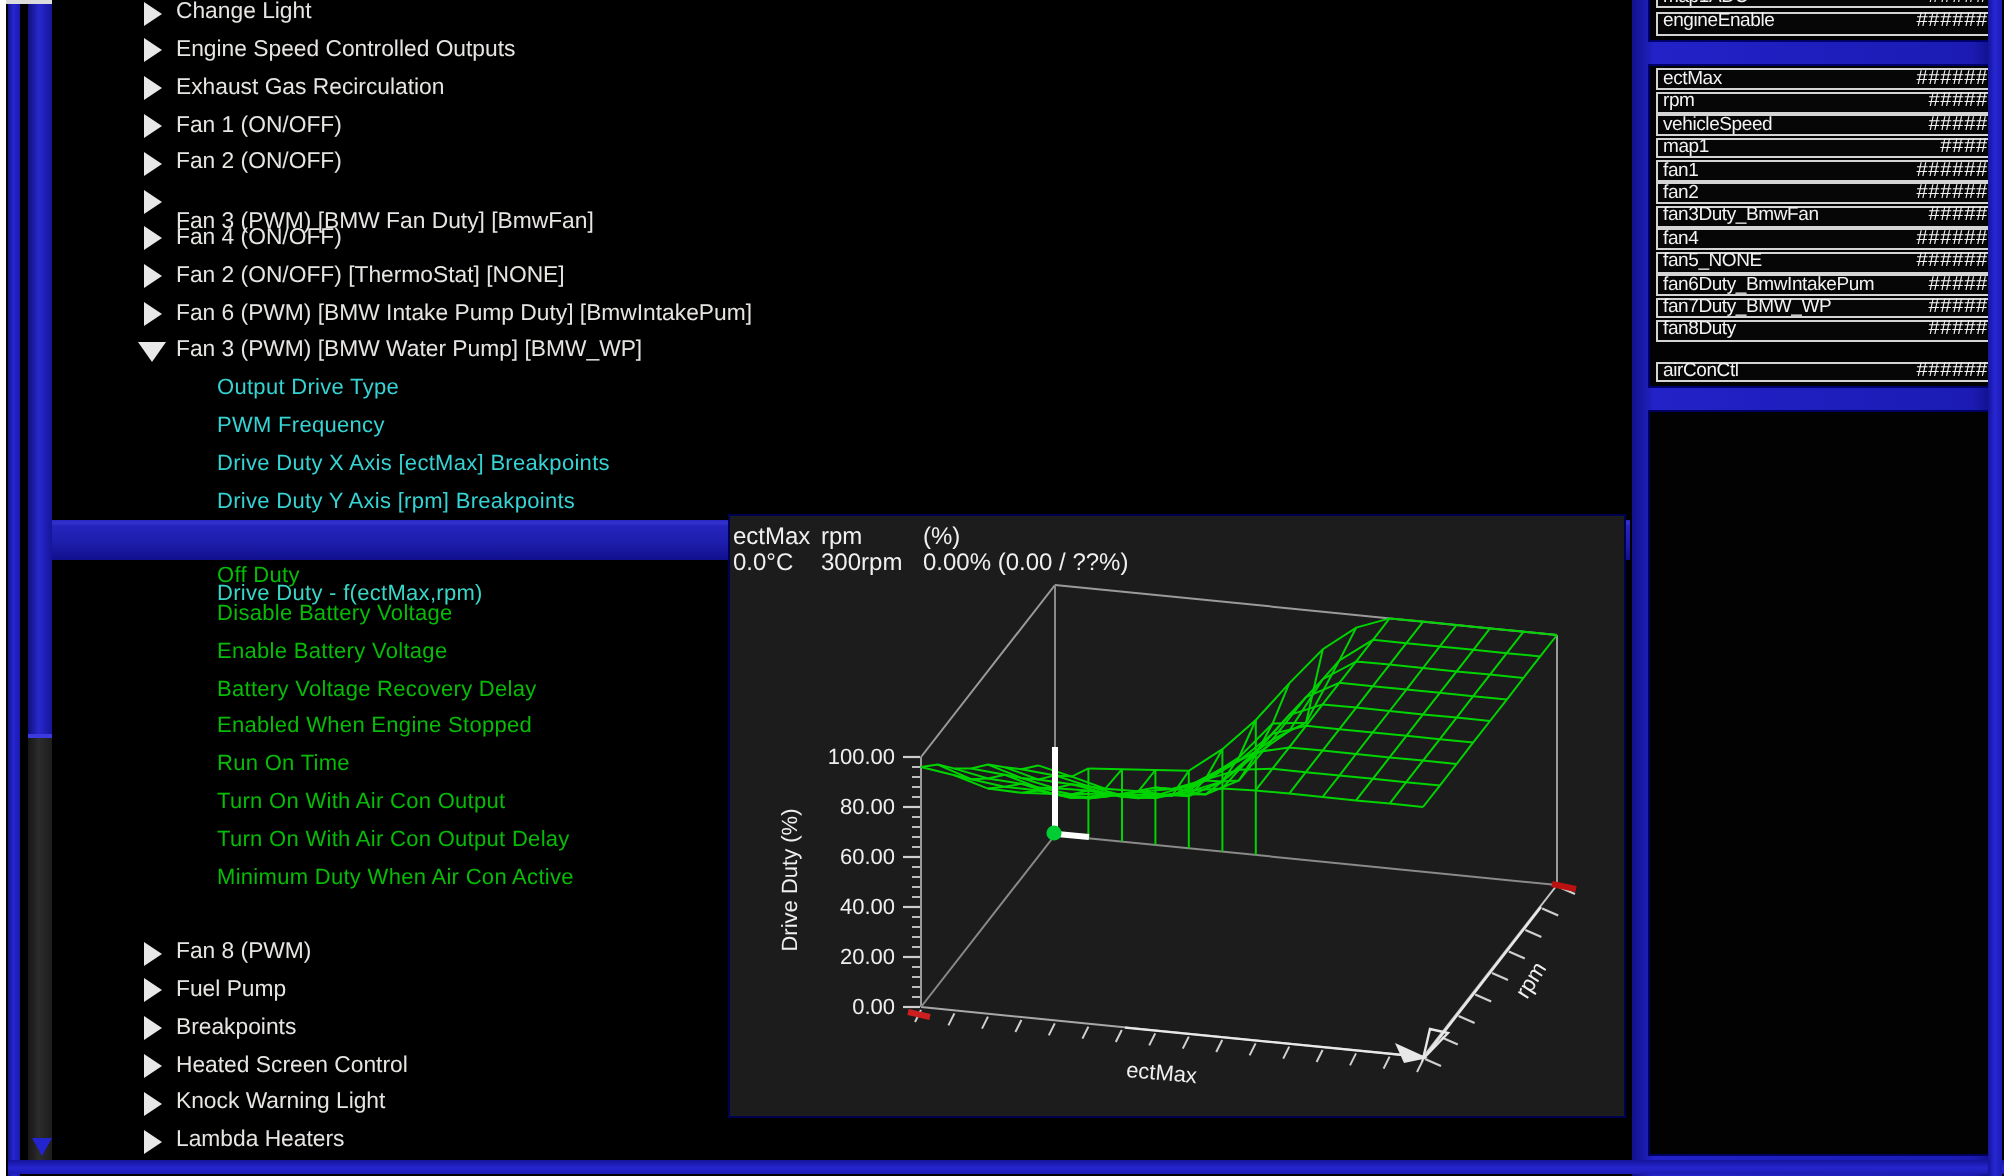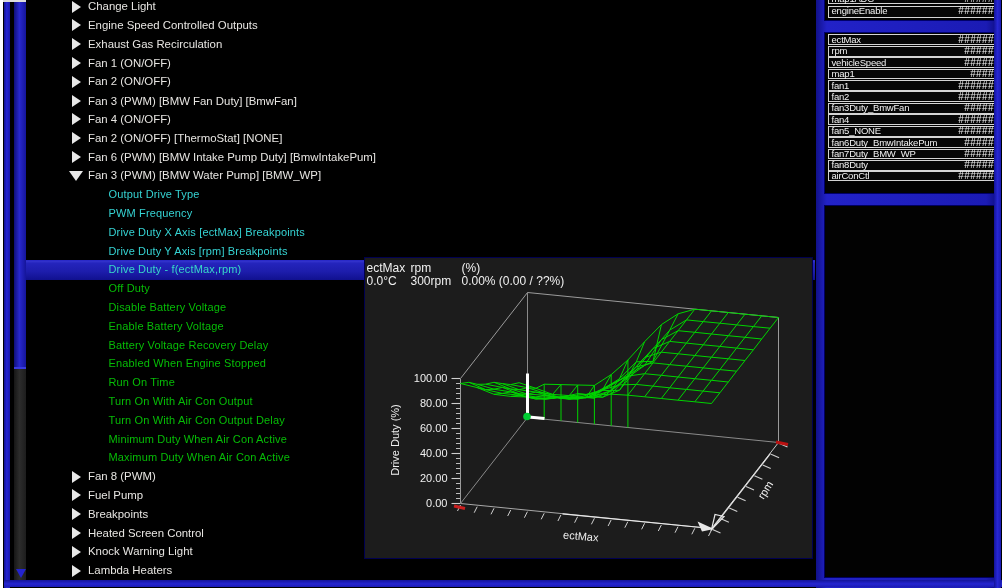--- a/index.html
+++ b/index.html
@@ -19,21 +19,21 @@
   background:linear-gradient(90deg,#10107a,#2828ce 45%,#15159a); border-bottom:2px solid #3a3ae0; }
 #sbbtn { position:absolute; left:11px; top:565px; width:12px; height:14px; }
 #sbbtn .tri { position:absolute; left:1.5px; top:4px; width:0; height:0;
   border-left:5px solid transparent; border-right:5px solid transparent; border-top:9px solid #2424ce; }
 
 #tree { position:absolute; left:23px; top:0; width:789px; height:580px; background:#000; }
 .ti { position:absolute; height:18.8px; line-height:18.8px; font-size:11.4px; white-space:pre; }
 .tw { left:62px; color:#e7e5e2; }
 .tc { left:82.5px; color:#35d3d3; font-size:11px; letter-spacing:0.15px; }
 .tg { left:82.5px; color:#06bc06; font-size:11px; letter-spacing:0.15px; }
-.ts { left:82.5px; color:#38d8c8; font-size:11px; letter-spacing:0.15px; }
+.ts { left:82.5px; color:#38d8c8; font-size:11px; letter-spacing:0.15px;margin-top:28px; }
 .arr { position:absolute; left:46px; width:0; height:0;
   border-top:6px solid transparent; border-bottom:6px solid transparent; border-left:9px solid #e8e8e8; }
 .arrd { position:absolute; left:43px; width:0; height:0;
   border-left:7.5px solid transparent; border-right:7.5px solid transparent; border-top:10px solid #e8e8e8; }
 .sel { position:absolute; left:0; width:789px; height:19.3px;
   background:linear-gradient(180deg,#3535ce 0%,#2424bc 12%,#1d1dac 55%,#10108e 100%);
   border-top:1px solid #2a2ac8; }
 
 #gpanel { position:absolute; left:361px; top:256.5px; width:448.5px; height:302px;
   background:#1c1c1c; border:1.5px solid #000050; overflow:hidden; }
@@ -62,21 +62,21 @@
 <div class="ti tw" style="top:-2.8px">Change Light</div>
 <div class="arr" style="top:19.4px"></div>
 <div class="ti tw" style="top:16.0px">Engine Speed Controlled Outputs</div>
 <div class="arr" style="top:38.2px"></div>
 <div class="ti tw" style="top:34.8px">Exhaust Gas Recirculation</div>
 <div class="arr" style="top:57.0px"></div>
 <div class="ti tw" style="top:53.6px">Fan 1 (ON/OFF)</div>
 <div class="arr" style="top:75.8px"></div>
 <div class="ti tw" style="top:72.4px">Fan 2 (ON/OFF)</div>
 <div class="arr" style="top:94.6px"></div>
-<div class="ti tw" style="top:92px">Fan 3 (PWM) [BMW Fan Duty] [BmwFan]</div>
+<div class="ti tw" style="top:102px">Fan 3 (PWM) [BMW Fan Duty] [BmwFan]</div>
 <div class="arr" style="top:113.4px"></div>
 <div class="ti tw" style="top:110.0px">Fan 4 (ON/OFF)</div>
 <div class="arr" style="top:132.2px"></div>
 <div class="ti tw" style="top:128.8px">Fan 2 (ON/OFF) [ThermoStat] [NONE]</div>
 <div class="arr" style="top:151.0px"></div>
 <div class="ti tw" style="top:147.6px">Fan 6 (PWM) [BMW Intake Pump Duty] [BmwIntakePum]</div>
 <div class="arrd" style="top:170.8px"></div>
 <div class="ti tw" style="top:166.4px">Fan 3 (PWM) [BMW Water Pump] [BMW_WP]</div>
 <div class="ti tc" style="top:185.2px">Output Drive Type</div>
 <div class="ti tc" style="top:204.0px">PWM Frequency</div>
@@ -86,21 +86,20 @@
 <div class="ti ts" style="top:260.4px">Drive Duty - f(ectMax,rpm)</div>
 <div class="ti tg" style="top:279.2px">Off Duty</div>
 <div class="ti tg" style="top:298.0px">Disable Battery Voltage</div>
 <div class="ti tg" style="top:316.8px">Enable Battery Voltage</div>
 <div class="ti tg" style="top:335.6px">Battery Voltage Recovery Delay</div>
 <div class="ti tg" style="top:354.4px">Enabled When Engine Stopped</div>
 <div class="ti tg" style="top:373.2px">Run On Time</div>
 <div class="ti tg" style="top:392.0px">Turn On With Air Con Output</div>
 <div class="ti tg" style="top:410.8px">Turn On With Air Con Output Delay</div>
 <div class="ti tg" style="top:429.6px">Minimum Duty When Air Con Active</div>
-<div class="ti tg" style="top:448.4px">Maximum Duty When Air Con Active</div>
 <div class="arr" style="top:470.6px"></div>
 <div class="ti tw" style="top:467.2px">Fan 8 (PWM)</div>
 <div class="arr" style="top:489.4px"></div>
 <div class="ti tw" style="top:486.0px">Fuel Pump</div>
 <div class="arr" style="top:508.2px"></div>
 <div class="ti tw" style="top:504.8px">Breakpoints</div>
 <div class="arr" style="top:527.0px"></div>
 <div class="ti tw" style="top:523.6px">Heated Screen Control</div>
 <div class="arr" style="top:545.8px"></div>
 <div class="ti tw" style="top:542.4px">Knock Warning Light</div>
@@ -281,21 +280,21 @@
           <b>#####</b>
         </div>
 <div class="lrow" style="top:116.0px">
           <span>fan7Duty_BMW_WP</span>
           <b>#####</b>
         </div>
 <div class="lrow" style="top:127.4px">
           <span>fan8Duty</span>
           <b>#####</b>
         </div>
-<div class="lrow" style="top:138px">
+<div class="lrow" style="top:148px">
           <span>airConCtl</span>
           <b>######</b>
         </div>
    </div>
    <div class="rpanel" style="top:205px;height:373px; border:1.5px solid #000060"></div>
  </div>
  <div id="bbar"></div>
  <div id="rbar"></div>
 </div>
 </body></html>

